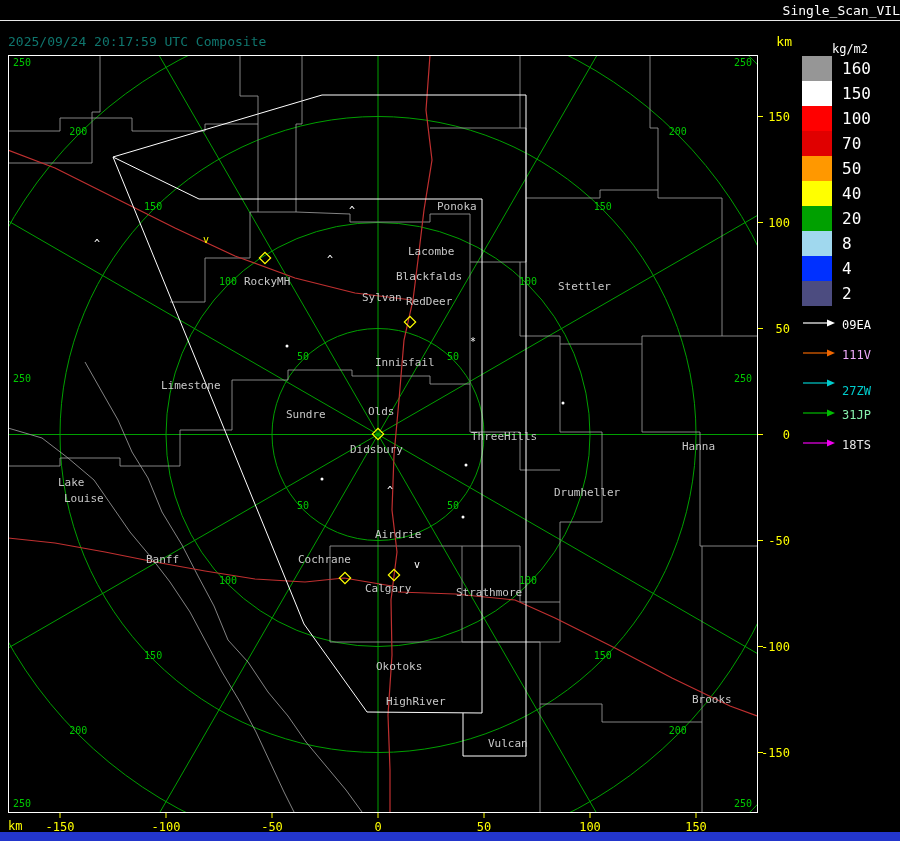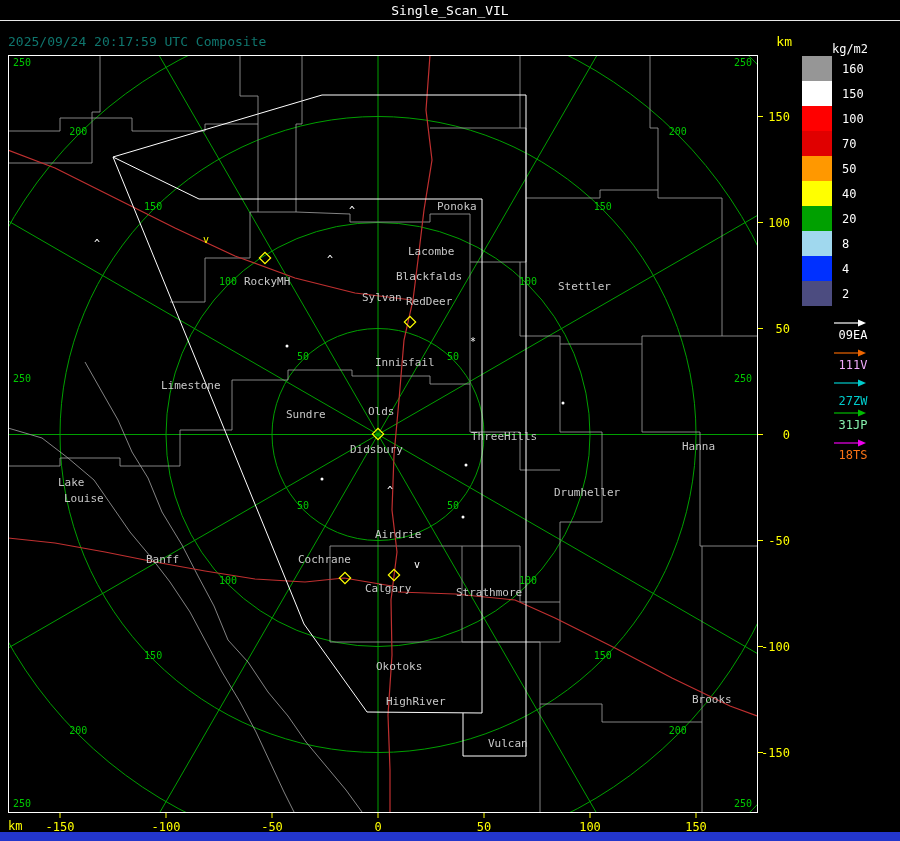--- a/index.html
+++ b/index.html
@@ -2,34 +2,34 @@
 <html><head>
 <meta charset="utf-8">
 <style>
   html,body{margin:0;padding:0;}
   body{
     width:900px;height:841px;position:relative;overflow:hidden;
     background:#000;
     font-family:"DejaVu Sans Mono","Liberation Mono",monospace;
   }
   .abs{position:absolute;}
-  #titlebar{top:3px;left:0;width:900px;text-align:center;color:#ffffff;font-size:13px;}
+  #titlebar{top:3px;left:0;width:900px;text-align:right;color:#ffffff;font-size:13px;}
   #title-divider{top:20px;left:0;width:900px;height:1px;background:#e8e8e8;}
   #timestamp{left:8px;top:34px;color:#ffff00;font-size:13px;}
   #km-top{left:764px;top:34px;width:28px;text-align:right;color:#ffff00;font-size:13px;}
   #km-bottom{left:8px;top:819px;color:#ffff00;font-size:12px;}
   #map-svg{left:0;top:0;}
   #map-svg text{font-family:"DejaVu Sans Mono","Liberation Mono",monospace;}
   #colorbar{left:802px;top:42px;width:96px;}
   #cb-unit{text-align:center;color:#ffffff;font-size:12px;margin-bottom:0;}
   .cb-row{display:flex;align-items:center;height:25px;}
   .cb-swatch{display:inline-block;width:30px;height:25px;flex:0 0 30px;}
-  .cb-label{margin-left:10px;color:#ffffff;font-size:12px;}
+  .cb-label{margin-left:10px;color:#ffffff;font-size:16px;}
   #radar-legend{left:802px;top:318px;width:96px;}
-  .radar-row{display:flex;align-items:center;height:30px;flex-direction:column;}
+  .radar-row{display:flex;align-items:flex-start;height:30px;}
   .radar-id{margin-left:6px;font-size:12px;}
   #bottom-bar{left:0;top:832px;width:900px;height:9px;background:#2336cc;}
 </style>
 </head>
 <body>
 
 <svg id="map-svg" class="abs" width="900" height="841">
     <defs>
       <clipPath id="mapclip">
         <rect x="8" y="55" width="749" height="757"></rect>
@@ -261,18 +261,18 @@
           <line x1="1" y1="5" x2="26" y2="5" stroke="#00bb00" stroke-width="1.2"></line>
           <path d="M33,5 l-8,-3.6 v7.2 z" fill="#00bb00"></path>
         </svg>
         <span class="radar-id" style="color: #86efac;">31JP</span>
       </div>
       <div class="radar-row">
         <svg width="34" height="10">
           <line x1="1" y1="5" x2="26" y2="5" stroke="#ee00ee" stroke-width="1.2"></line>
           <path d="M33,5 l-8,-3.6 v7.2 z" fill="#ee00ee"></path>
         </svg>
-        <span class="radar-id" style="color: #f97316;">18TS</span>
+        <span class="radar-id" style="color: #e5e5e5;">18TS</span>
       </div>
     </div>
 </div>
 
 <div class="abs" id="bottom-bar" style="background: rgb(35, 54, 204);"></div>
 
 </body></html>

